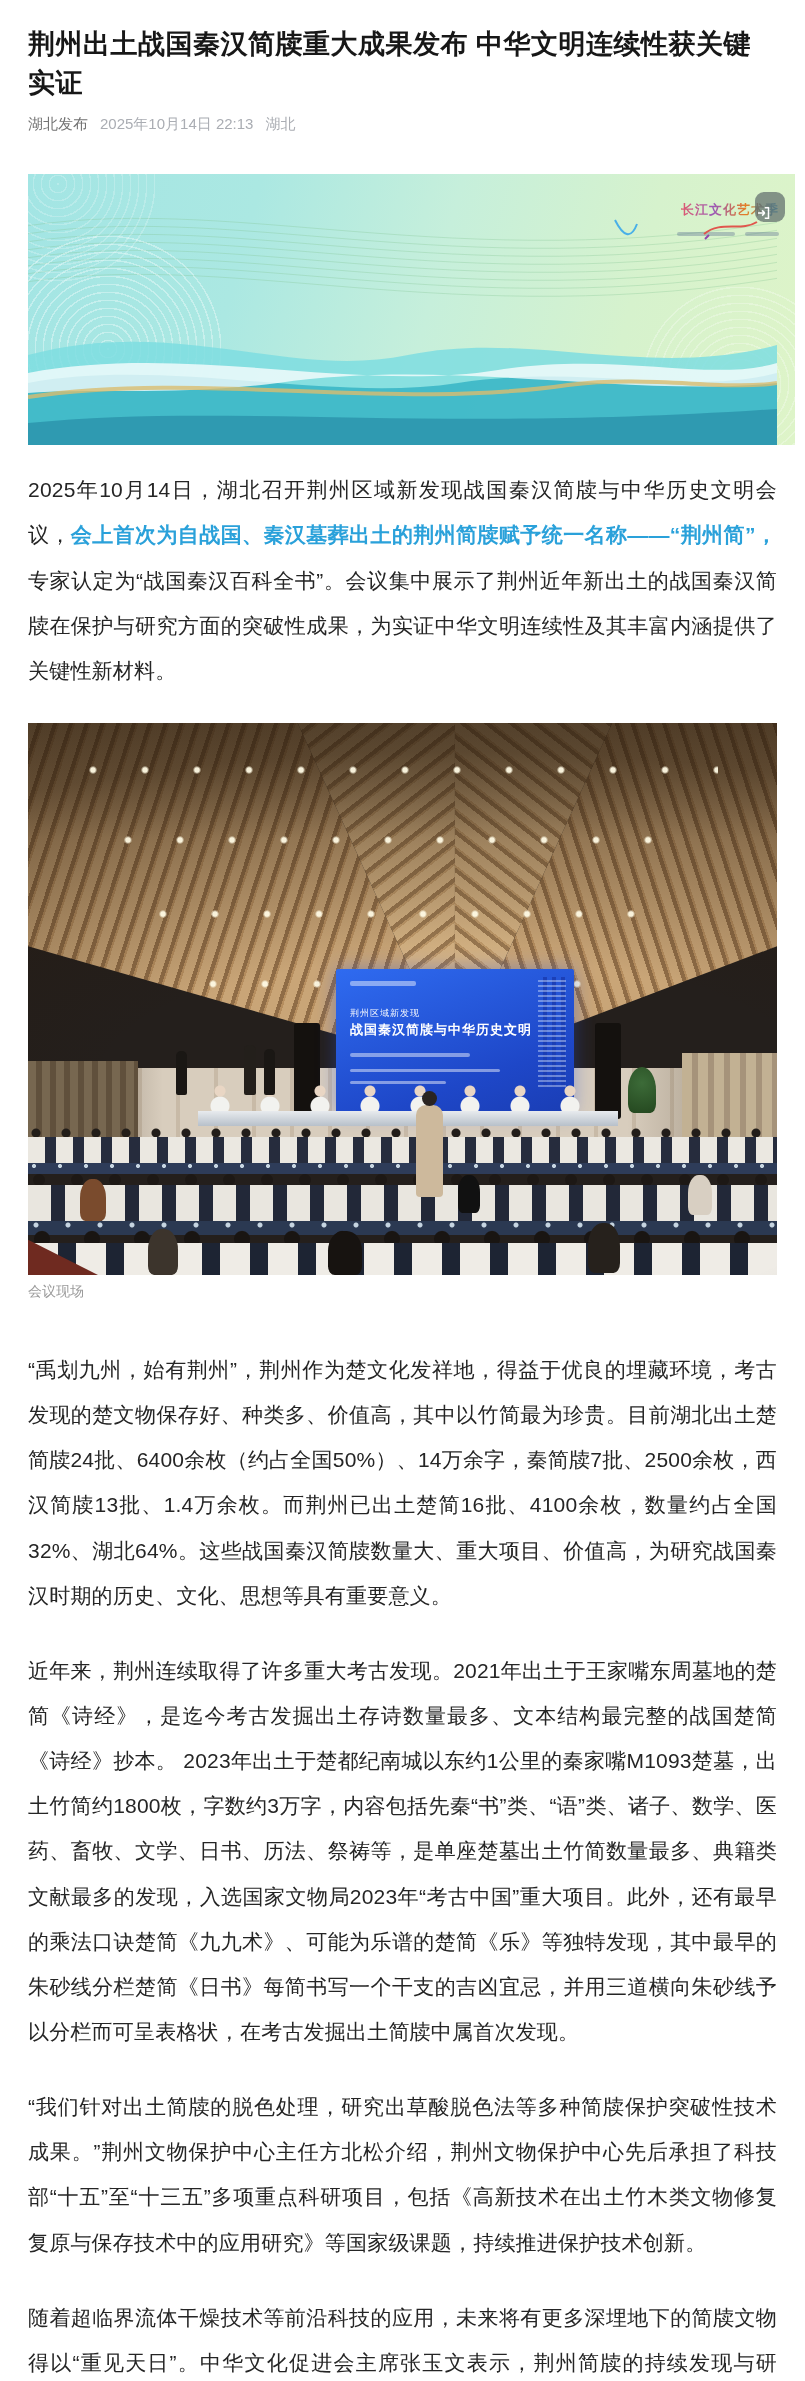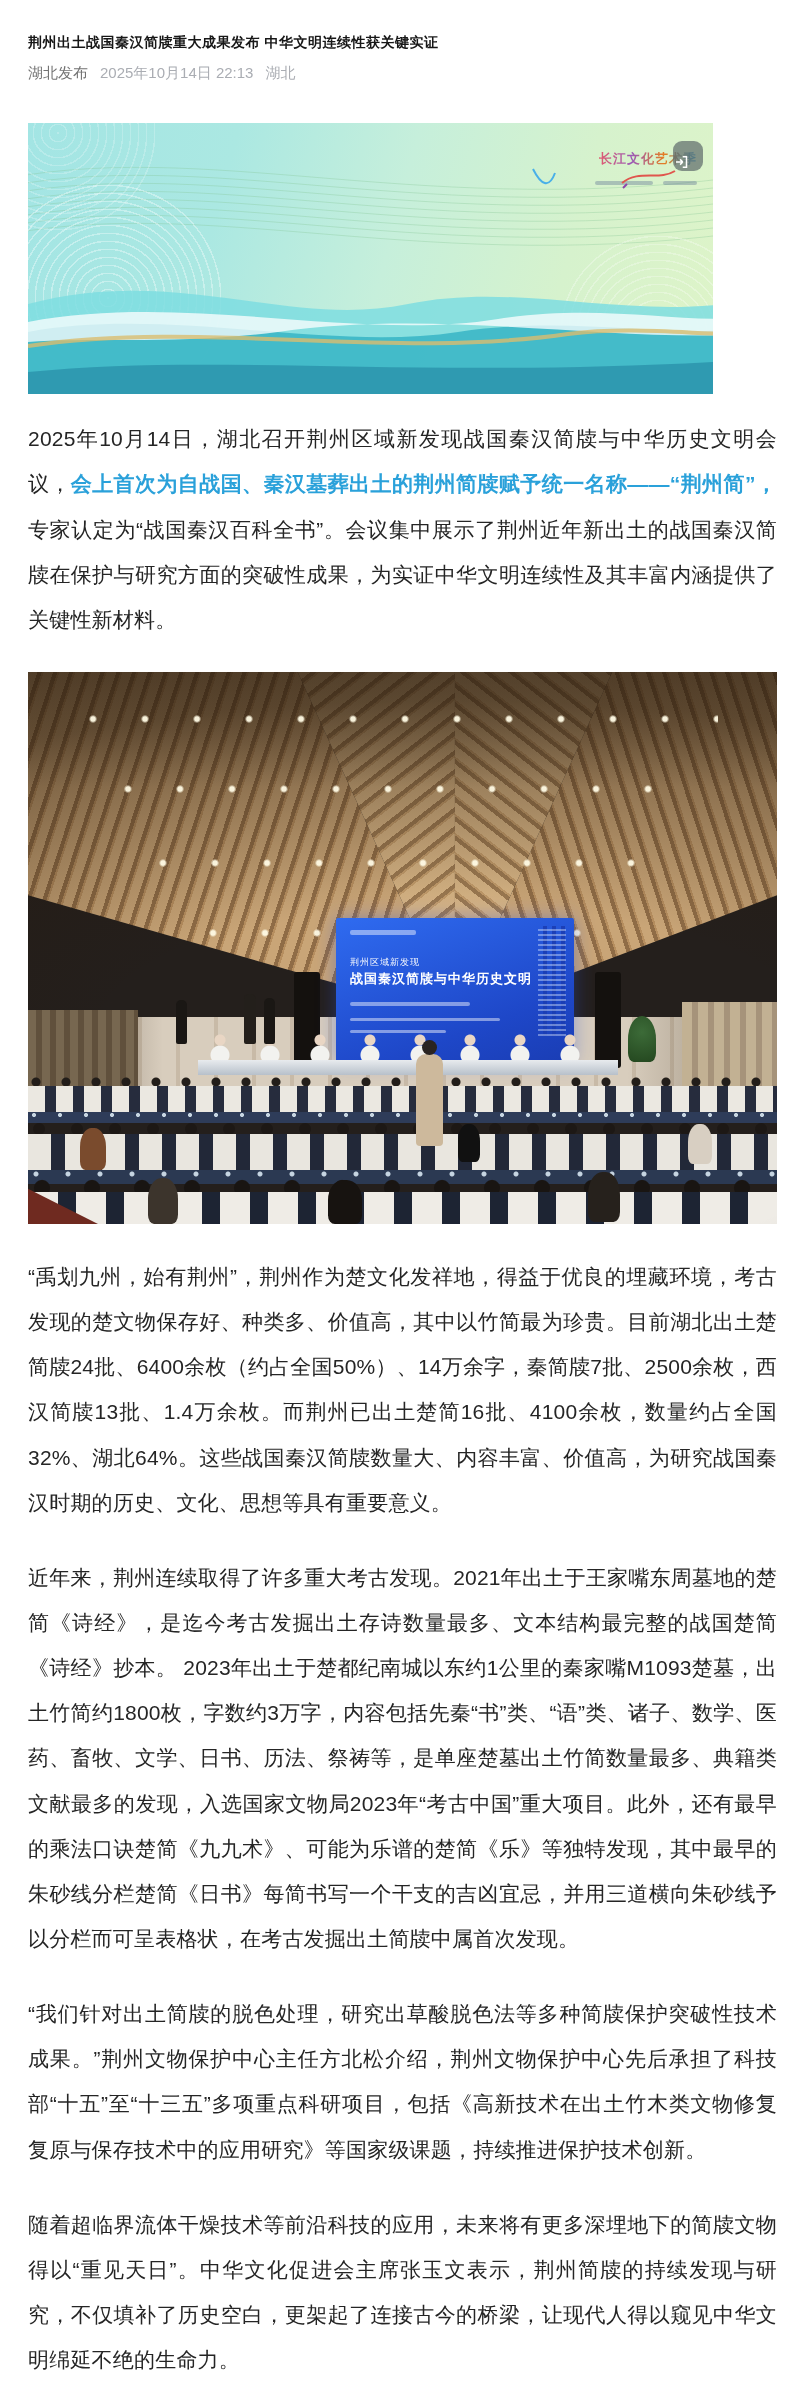--- a/index.html
+++ b/index.html
@@ -1,24 +1,24 @@
 <!DOCTYPE html>
 <html><head>
 <meta charset="utf-8">
 <style>
   html,body{margin:0;padding:0;background:#ffffff;}
   body{width:805px;height:2381px;overflow:hidden;font-family:"Liberation Sans",sans-serif;-webkit-font-smoothing:antialiased;}
   .content{padding:0 28px;}
 
-  .title{margin:32px 0 0;font-size:14px;line-height:1.45;font-weight:700;color:#171717;letter-spacing:.5px;}
+  .title{margin:25px 0 0;font-size:27px;line-height:1.45;font-weight:700;color:#171717;letter-spacing:.5px;}
   .meta{margin-top:12px;display:flex;align-items:center;gap:12px;font-size:15px;color:#aaadb3;}
   .meta .source{color:#737373;cursor:pointer;}
 
   
-  .banner{position:relative;margin-top:40px;width:685px;height:271px;overflow:hidden;
+  .banner{position:relative;margin-top:40px;width:767px;height:271px;overflow:hidden;
     background:linear-gradient(105deg,#a3e5e4 0%,#abe8e2 28%,#c6efdb 52%,#d6f2cd 76%,#def4c8 100%);text-decoration:underline;}
   .banner svg{position:absolute;left:0;bottom:0;}
   .orn{position:absolute;border-radius:50%;
     background:repeating-radial-gradient(circle,rgba(255,255,255,.55) 0 1.5px,rgba(255,255,255,0) 1.5px 8px);
     opacity:.65;}
   .orn-tl{width:200px;height:200px;left:-70px;top:-90px;opacity:.4;}
   .orn-bl{width:230px;height:230px;left:-35px;top:60px;}
   .orn-r{width:200px;height:200px;right:-45px;top:110px;opacity:.5;}
   .banner-logo{position:absolute;right:16px;top:26px;width:170px;text-align:right;}
   .logo-text{display:inline-block;font-size:13px;font-weight:700;letter-spacing:1px;
@@ -217,19 +217,20 @@
     <div class="sil s1"></div>
     <div class="sil s2"></div>
     <div class="sil s3"></div>
     <div class="sil s4"></div>
     <div class="sil s5"></div>
     <div class="sil s6"></div>
     <div class="carpet"></div>
     <div class="photo-vig"></div>
   </div>
 
-
-  <p class="para">“禹划九州，始有荆州”，荆州作为楚文化发祥地，得益于优良的埋藏环境，考古发现的楚文物保存好、种类多、价值高，其中以竹简最为珍贵。目前湖北出土楚简牍24批、6400余枚（约占全国50%）、14万余字，秦简牍7批、2500余枚，西汉简牍13批、1.4万余枚。而荆州已出土楚简16批、4100余枚，数量约占全国32%、湖北64%。这些战国秦汉简牍数量大、内容丰富、价值高，为研究战国秦汉时期的历史、文化、思想等具有重要意义。</p>
+  <div class="caption">会议现场</div>
+
+  <p class="para">“禹划九州，始有荆州”，荆州作为楚文化发祥地，得益于优良的埋藏环境，考古发现的楚文物保存好、种类多、价值高，其中以竹简最为珍贵。目前湖北出土楚简牍24批、6400余枚（约占全国50%）、14万余字，秦简牍7批、2500余枚，西汉简牍13批、1.4万余枚。而荆州已出土楚简16批、4100余枚，数量约占全国32%、湖北64%。这些战国秦汉简牍数量大、重大项目、价值高，为研究战国秦汉时期的历史、文化、思想等具有重要意义。</p>
   <p class="para">近年来，荆州连续取得了许多重大考古发现。2021年出土于王家嘴东周墓地的楚简《诗经》，是迄今考古发掘出土存诗数量最多、文本结构最完整的战国楚简《诗经》抄本。 2023年出土于楚都纪南城以东约1公里的秦家嘴M1093楚墓，出土竹简约1800枚，字数约3万字，内容包括先秦“书”类、“语”类、诸子、数学、医药、畜牧、文学、日书、历法、祭祷等，是单座楚墓出土竹简数量最多、典籍类文献最多的发现，入选国家文物局2023年“考古中国”重大项目。此外，还有最早的乘法口诀楚简《九九术》、可能为乐谱的楚简《乐》等独特发现，其中最早的朱砂线分栏楚简《日书》每简书写一个干支的吉凶宜忌，并用三道横向朱砂线予以分栏而可呈表格状，在考古发掘出土简牍中属首次发现。</p>
   <p class="para">“我们针对出土简牍的脱色处理，研究出草酸脱色法等多种简牍保护突破性技术成果。”荆州文物保护中心主任方北松介绍，荆州文物保护中心先后承担了科技部“十五”至“十三五”多项重点科研项目，包括《高新技术在出土竹木类文物修复复原与保存技术中的应用研究》等国家级课题，持续推进保护技术创新。</p>
   <p class="para">随着超临界流体干燥技术等前沿科技的应用，未来将有更多深埋地下的简牍文物得以“重见天日”。中华文化促进会主席张玉文表示，荆州简牍的持续发现与研究，不仅填补了历史空白，更架起了连接古今的桥梁，让现代人得以窥见中华文明绵延不绝的生命力。</p>
 
 </div>
 
 </body></html>

